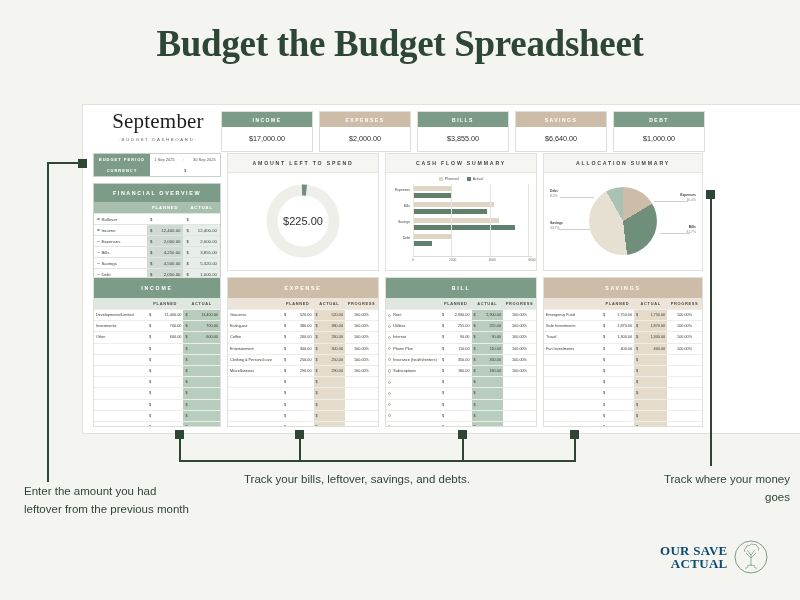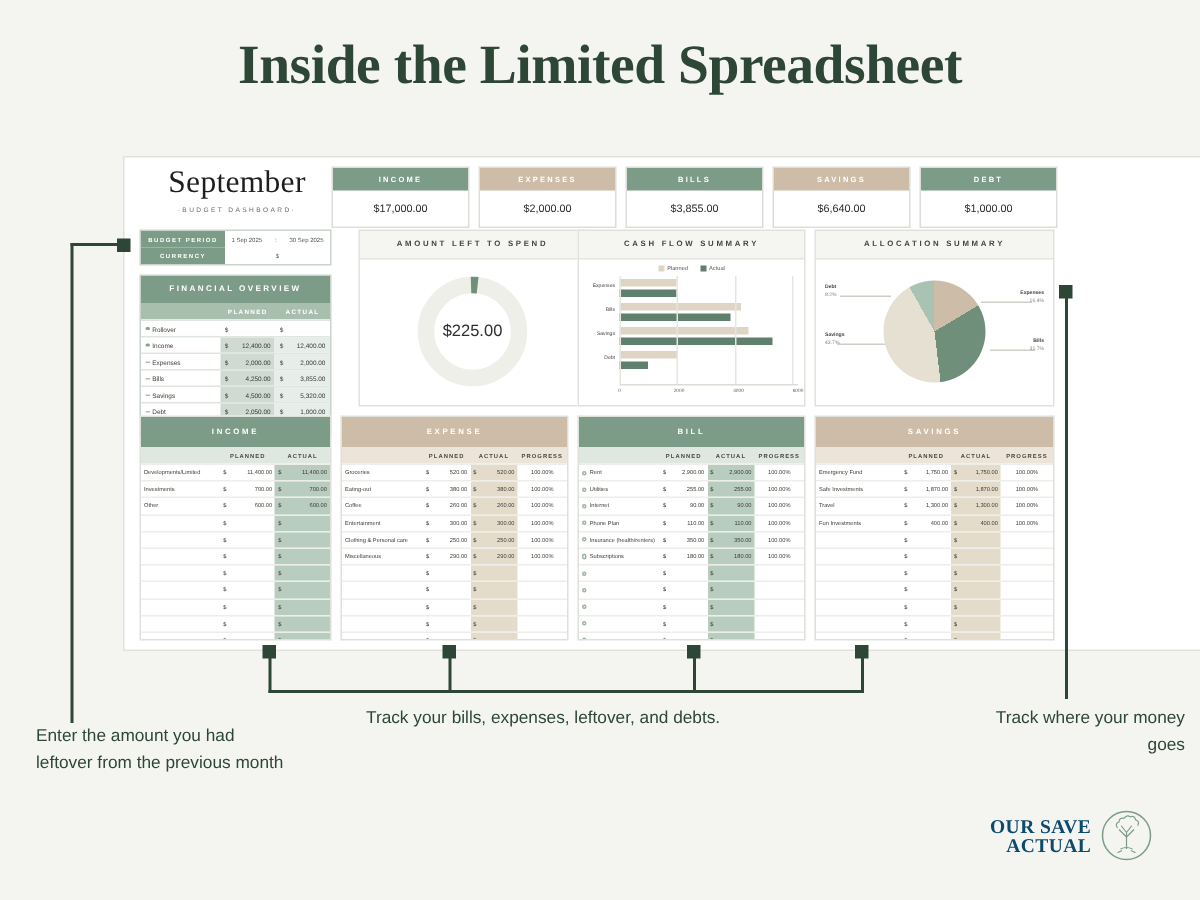--- a/index.html
+++ b/index.html
@@ -63,21 +63,21 @@
   .fin-row.shade .fc1 { background: #cfdbd2; }
   .fin-row.shade .fc2 { background: #e7eee9; }
   .fin-left { display: flex; background: #8fab99; color: #fff; font-size: 4.4px; font-weight: bold; letter-spacing: 1px;}
   .fin-left > div { padding: 3px; }
   .fin-left .fc0 { text-align: center; justify-content:center; display:flex;}
   .fin-left .fc1, .fin-left .fc2 { display: flex; justify-content: space-between; }
 
   
   .card { position: absolute; background: #fff; border: 1px solid #e2e2dd; }
   .card-head { background: #f5f5f1; border-bottom: 1px solid #e6e6e0; text-align: center; font-size: 5.2px; letter-spacing: 1.8px; color: #454540; padding: 6px 0; font-weight: bold;}
-  #card-donut { left: 156px; top: 48px; width: 152px; height: 118px; }
+  #card-donut { left: 144px; top: 48px; width: 152px; height: 118px; }
   #card-flow  { left: 302px; top: 48px; width: 152px; height: 118px; }
   #card-alloc { left: 460px; top: 48px; width: 160px; height: 118px; }
 
   .donut-wrap { position: relative; width: 100%; height: 96px; display: flex; align-items: center; justify-content: center; }
   .donut-center { position: absolute; font-size: 11px; color: #2f2f2f; font-family: "Liberation Sans", sans-serif; }
 
   .legend { display: flex; justify-content: center; gap: 8px; margin-top: 4px; }
   .legend span.sw { width: 4px; height: 4px; display: inline-block; margin-right: 2px; }
   .legend div { font-size: 3.8px; color: #555; display: flex; align-items: center; }
 
@@ -134,21 +134,21 @@
   .conn { position: absolute; background: #2d4636; }
   .nub { position: absolute; width: 9px; height: 9px; background: #2d4636; }
 
   
   .logo { position: absolute; left: 660px; top: 540px; display: flex; align-items: center; gap: 6px; }
   .logo-txt { font-family: "Liberation Serif", serif; font-weight: bold; font-size: 13px; color: #0c4a6e; line-height: 1.0; text-align: right; letter-spacing: 0.3px;}
 </style>
 </head>
 <body>
 
-<div class="page-title">Inside the Limited Spreadsheet</div>
+<div class="page-title">Budget the Budget Spreadsheet</div>
 
 <div class="sheet">
   <div class="sheet-inner">
 
     <div class="month-block">
       <div class="month-name">September</div>
       <div class="month-sub">·BUDGET DASHBOARD·</div>
     </div>
 
     <div class="kpi-row" id="kpi-row">
@@ -940,21 +940,21 @@
 <div class="conn" style="left:179px;top:436px;width:2px;height:26px;"></div>
 <div class="conn" style="left:299px;top:436px;width:2px;height:26px;"></div>
 <div class="conn" style="left:462px;top:436px;width:2px;height:26px;"></div>
 <div class="conn" style="left:574px;top:436px;width:2px;height:26px;"></div>
 <div class="conn" style="left:179px;top:460px;width:397px;height:2px;"></div>
 
 <div class="nub" style="left:706px;top:190px;"></div>
 <div class="conn" style="left:710px;top:194px;width:2px;height:272px;"></div>
 
 <div class="ann" id="ann-left">Enter the amount you had leftover from the previous month</div>
-<div class="ann" id="ann-mid">Track your bills, expenses, leftover, and debts.</div>
+<div class="ann" id="ann-mid">Track your bills, leftover, savings, and debts.</div>
 <div class="ann" id="ann-right">Track where your money goes</div>
 
 <div class="logo">
   <div class="logo-txt">
     <div>OUR SAVE</div>
     <div>ACTUAL</div>
   </div>
   <svg width="34" height="34" viewBox="0 0 34 34">
     <circle cx="17" cy="17" r="16" fill="none" stroke="#7d9c88" stroke-width="1"></circle>
     <g stroke="#7d9c88" stroke-width="0.8" fill="none">

